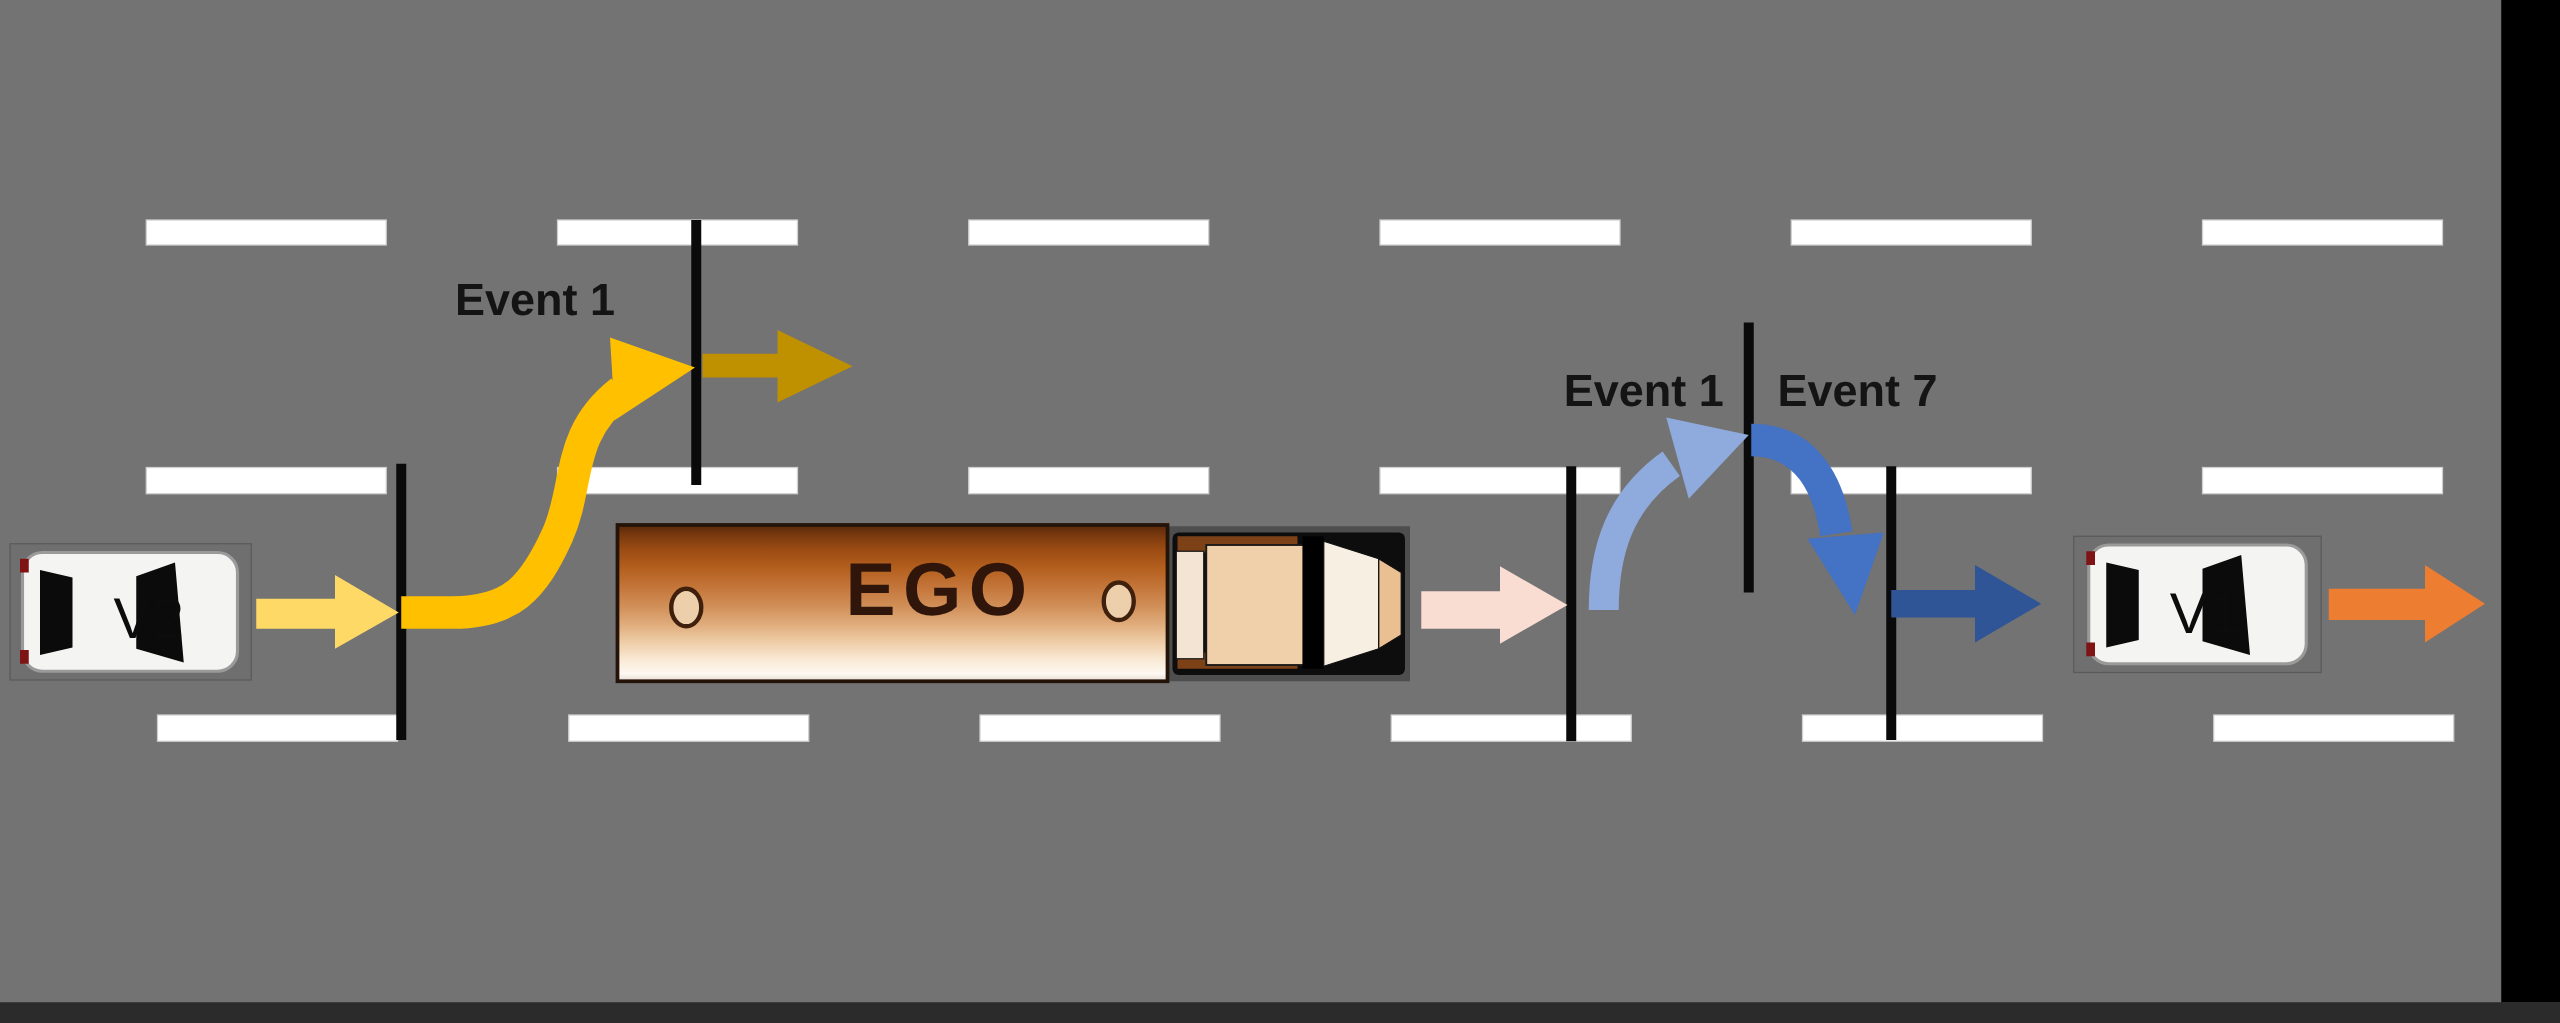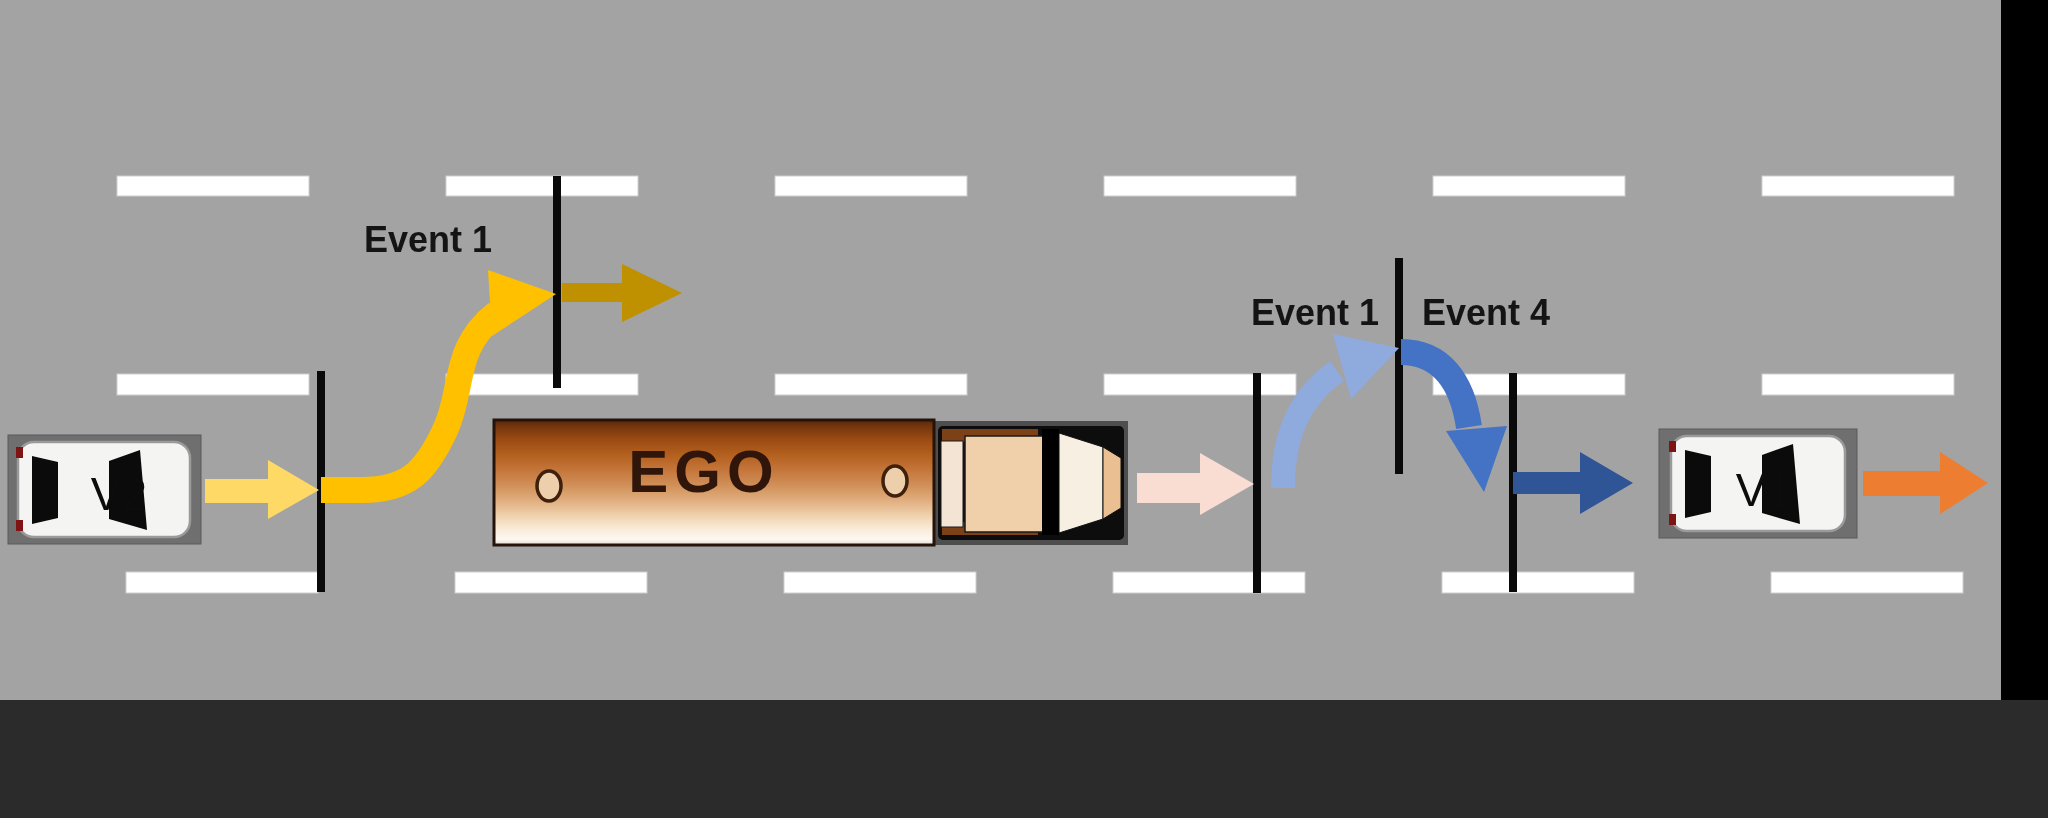--- a/index.html
+++ b/index.html
@@ -1,19 +1,19 @@
 <!DOCTYPE html>
 <html><head>
 <meta charset="utf-8">
 <style>
   html,body{margin:0;padding:0;background:#2b2b2b;}
   .canvas{
     position:relative;
-    width:2048px;height:700px;
-    background:#a3a3a3;
+    width:2048px;height:802px;
+    background:#737373;
     overflow:hidden;
     font-family:"Liberation Sans", sans-serif;
   }
   .canvas svg{position:absolute;left:0;top:0;}
   .lbl{
     position:absolute;
     text-align:center;
     color:#141414;
     font-weight:bold;
     font-size:36px;
@@ -26,21 +26,21 @@
     text-align:center;
     color:#0c0c0c;
     font-weight:normal;
     font-size:46px;
     line-height:46px;
     white-space:nowrap;
     padding-left:36px;
   }
   .ego-lbl{
     position:absolute;
-    left:514px;top:440px;width:380px;
+    left:562px;top:440px;width:380px;
     text-align:center;
     color:#30160a;
     font-weight:600;
     font-size:60px;
     line-height:64px;
     letter-spacing:6px;
     white-space:nowrap;
   }
 </style>
 </head>
@@ -152,21 +152,21 @@
       <rect x="10" y="85" width="7" height="11" fill="#7e1414"></rect>
     </g>
 
     <polygon points="1863,471 1940,471 1940,452 1988,483 1940,514 1940,496 1863,496" fill="#ED7D31"></polygon>
   </svg>
 
   <div class="lbl" style="left:328px;top:221px;width:200px;">Event 1</div>
 
   <div class="lbl" style="left:1215px;top:294px;width:200px;">Event 1</div>
 
-  <div class="lbl" style="left:1386px;top:294px;width:200px;">Event 4</div>
+  <div class="lbl" style="left:1386px;top:294px;width:200px;">Event 7</div>
 
   <div class="ego-lbl">EGO</div>
 
   <div class="car-lbl" style="left:8px;top:471px;width:150px;">V2</div>
 
   <div class="car-lbl" style="left:1645px;top:467px;width:166px;">V1</div>
 
 </div>
 
 </body></html>

